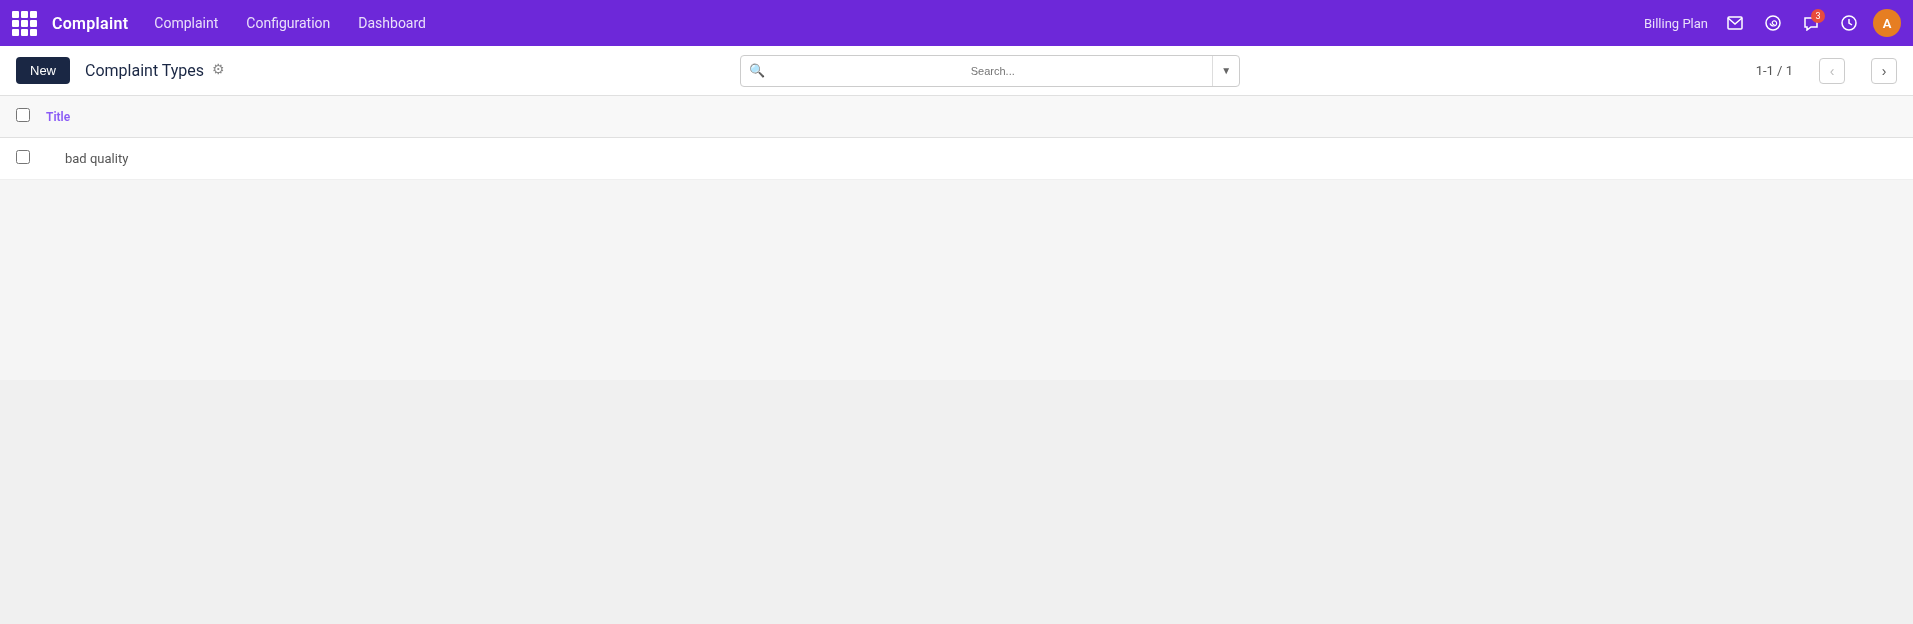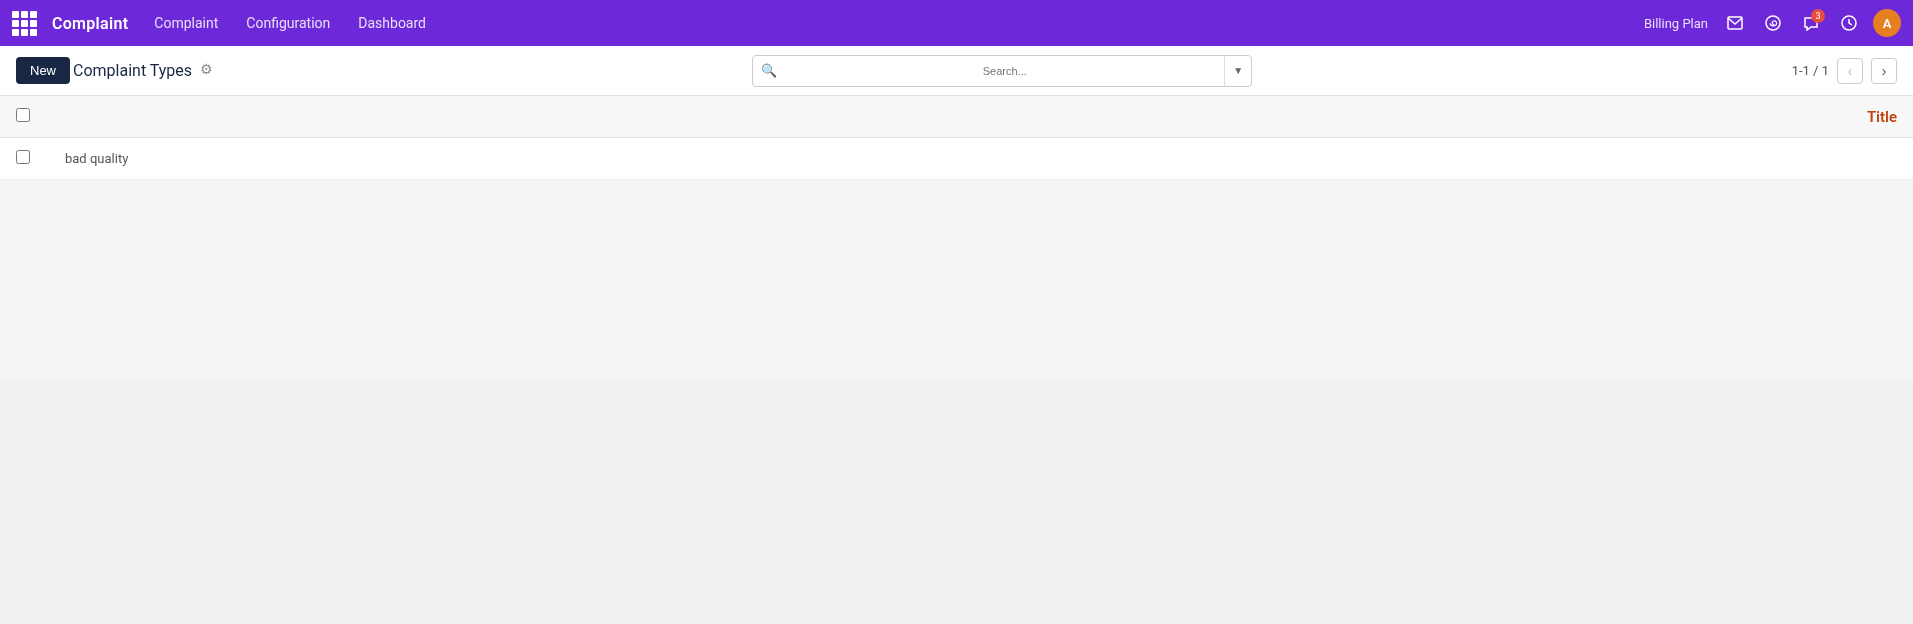--- a/index.html
+++ b/index.html
@@ -116,21 +116,21 @@
       display: flex;
       align-items: center;
       padding: 0 16px;
       gap: 12px;
       border-bottom: 1px solid #e0e0e0;
       justify-content: space-between;
     }
     .subheader-left {
       display: flex;
       align-items: center;
-      gap: 3px;
+      gap: 15px;
     }
     .btn-new {
       background: #1a2744;
       color: white;
       border: none;
       padding: 6px 14px;
       border-radius: 4px;
       font-size: 13px;
       font-weight: 500;
       cursor: pointer;
@@ -190,21 +190,21 @@
       border-left: 1px solid #ddd;
       height: 100%;
       display: flex;
       align-items: center;
     }
 
     
     .pagination {
       display: flex;
       align-items: center;
-      gap: 8px;
+      gap: 26px;
       color: #555;
       font-size: 13px;
       white-space: nowrap;
     }
     .pag-btn {
       width: 26px;
       height: 26px;
       display: flex;
       align-items: center;
       justify-content: center;
@@ -228,23 +228,22 @@
       background: #f8f8f8;
       min-height: 42px;
     }
     .col-check {
       width: 30px;
       flex-shrink: 0;
     }
     .col-title {
       flex: 1;
       font-weight: 600;
-      color: #c2410c;
-      font-size: 15px;
-      text-align: right;
+      color: #8b5cf6;
+      font-size: 12px;
     }
     .table-row {
       display: flex;
       align-items: center;
       padding: 10px 16px;
       border-bottom: 1px solid #efefef;
       background: white;
       min-height: 42px;
       cursor: pointer;
     }

